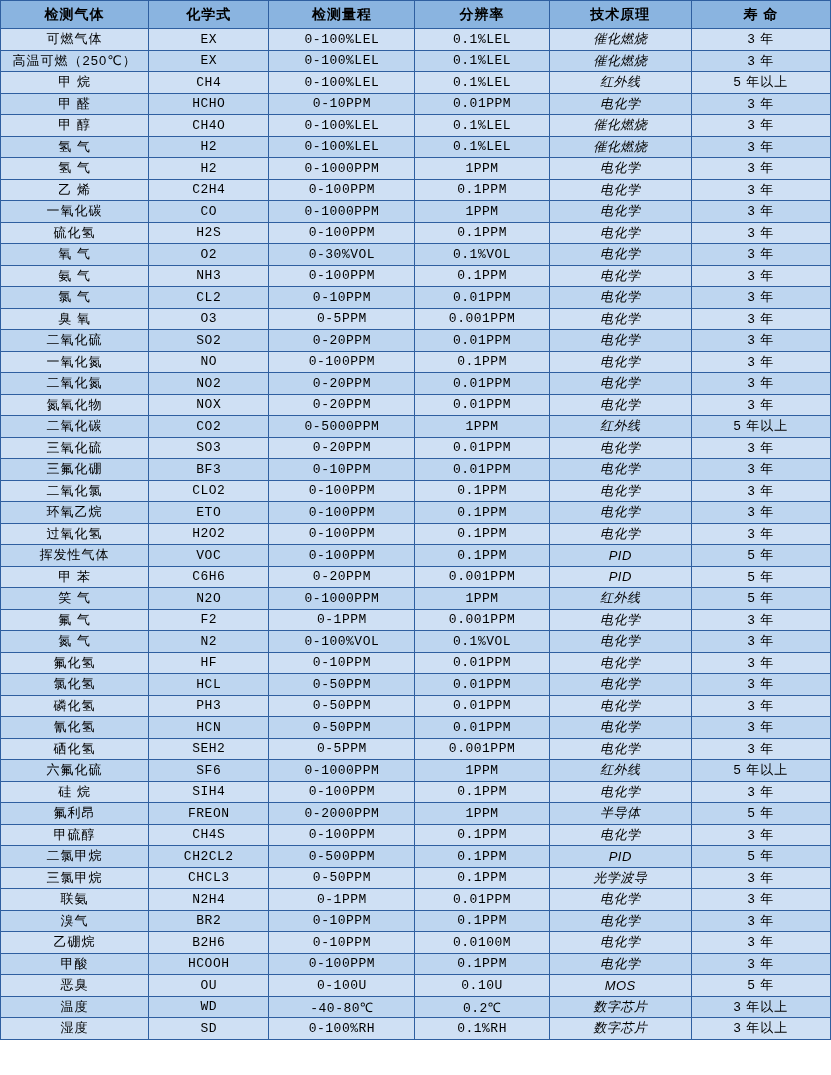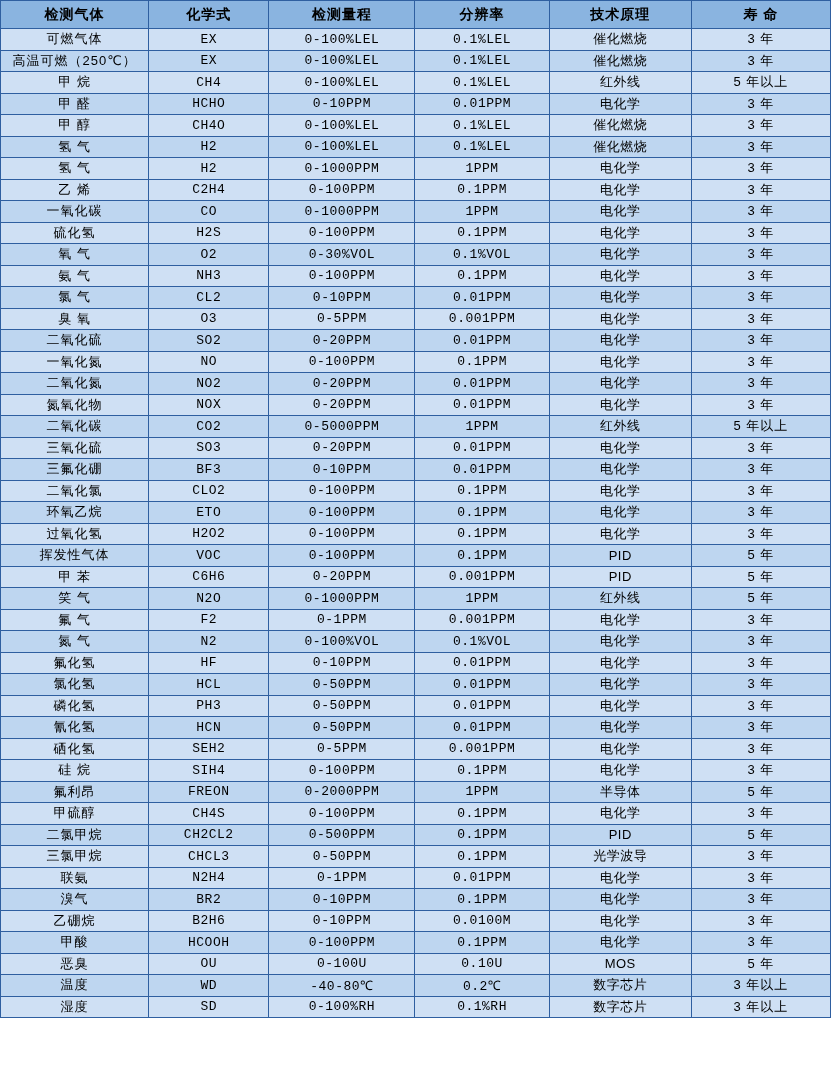--- a/index.html
+++ b/index.html
@@ -42,21 +42,21 @@
   tr.row-odd  td { background: #bed6f0; }
 
   td.col-name { font-size: 13px; letter-spacing: 1px; }
   td.col-formula,
   td.col-range,
   td.col-res {
     font-family: "Liberation Mono", "DejaVu Sans Mono", monospace;
     font-size: 12px;
     letter-spacing: 0.5px;
   }
-  td.col-tech { font-size: 13px; letter-spacing: 0.5px; }
+  td.col-tech { font-size: 13px; letter-spacing: 0.5px; font-style: italic; }
   td.col-life { font-size: 13px; letter-spacing: 1px; }
 
   col.c-name    { width: 148px; }
   col.c-formula { width: 120px; }
   col.c-range   { width: 146px; }
   col.c-res     { width: 134px; }
   col.c-tech    { width: 142px; }
   col.c-life    { width: 139px; }
 </style>
 </head>
@@ -347,20 +347,28 @@
         <td class="col-life">3 年</td>
       </tr>
       <tr class="row-even">
         <td class="col-name">硒化氢</td>
         <td class="col-formula">SEH2</td>
         <td class="col-range">0-5PPM</td>
         <td class="col-res">0.001PPM</td>
         <td class="col-tech">电化学</td>
         <td class="col-life">3 年</td>
       </tr>
+      <tr class="row-odd">
+        <td class="col-name">六氟化硫</td>
+        <td class="col-formula">SF6</td>
+        <td class="col-range">0-1000PPM</td>
+        <td class="col-res">1PPM</td>
+        <td class="col-tech">红外线</td>
+        <td class="col-life">5 年以上</td>
+      </tr>
       <tr class="row-even">
         <td class="col-name">硅 烷</td>
         <td class="col-formula">SIH4</td>
         <td class="col-range">0-100PPM</td>
         <td class="col-res">0.1PPM</td>
         <td class="col-tech">电化学</td>
         <td class="col-life">3 年</td>
       </tr>
       <tr class="row-odd">
         <td class="col-name">氟利昂</td>

